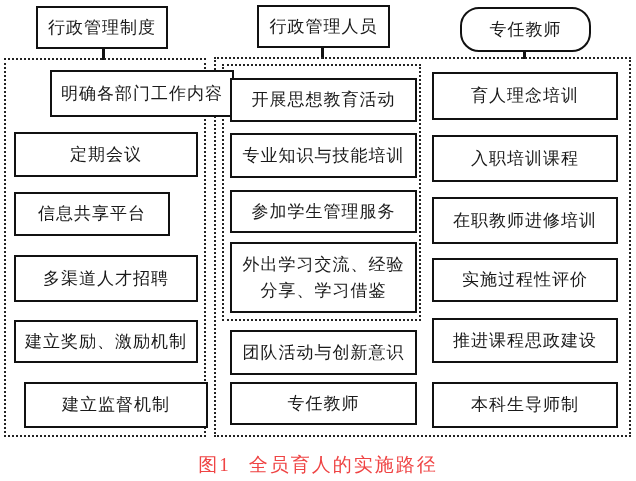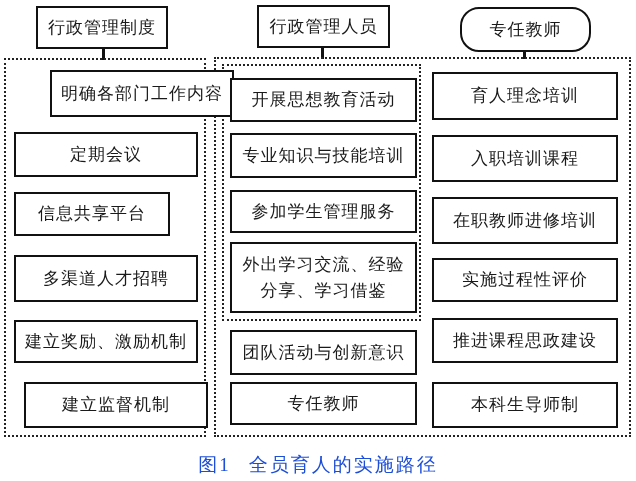--- a/index.html
+++ b/index.html
@@ -35,21 +35,21 @@
     position:absolute;
     width:3px;
     background:#111;
   }
   .caption{
     position:absolute;
     left:0;top:452px;width:636px;
     text-align:center;
     font-size:19px;
     letter-spacing:2px;
-    color:#1d4ed8;
+    color:#ef4444;
   }
   .caption .cap-prefix{margin-right:18px;}
 </style>
 </head>
 <body>
 
 <div id="canvas">
 
   <div class="hbox" style="left:36px;top:6px;width:132px;height:43px;">行政管理制度</div>
   <div class="hbox" style="left:257px;top:5px;width:133px;height:43px;">行政管理人员</div>

